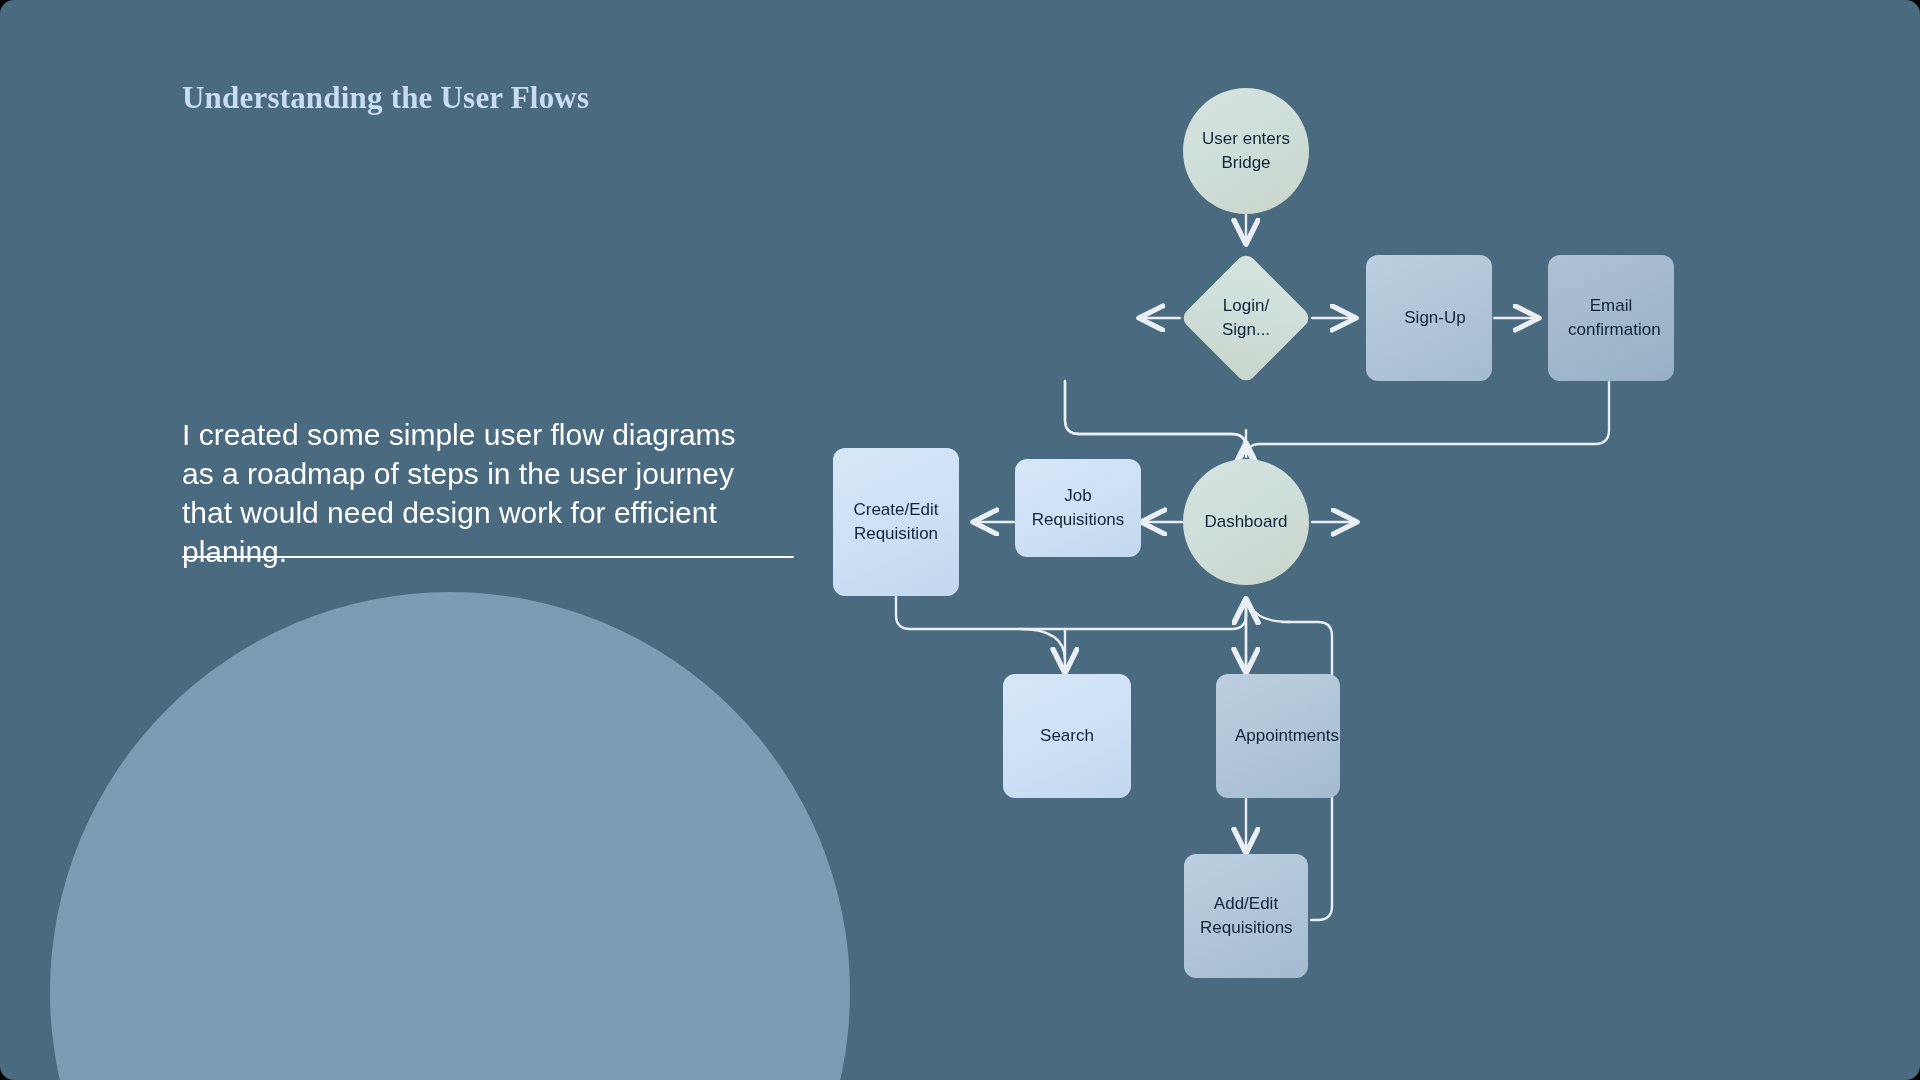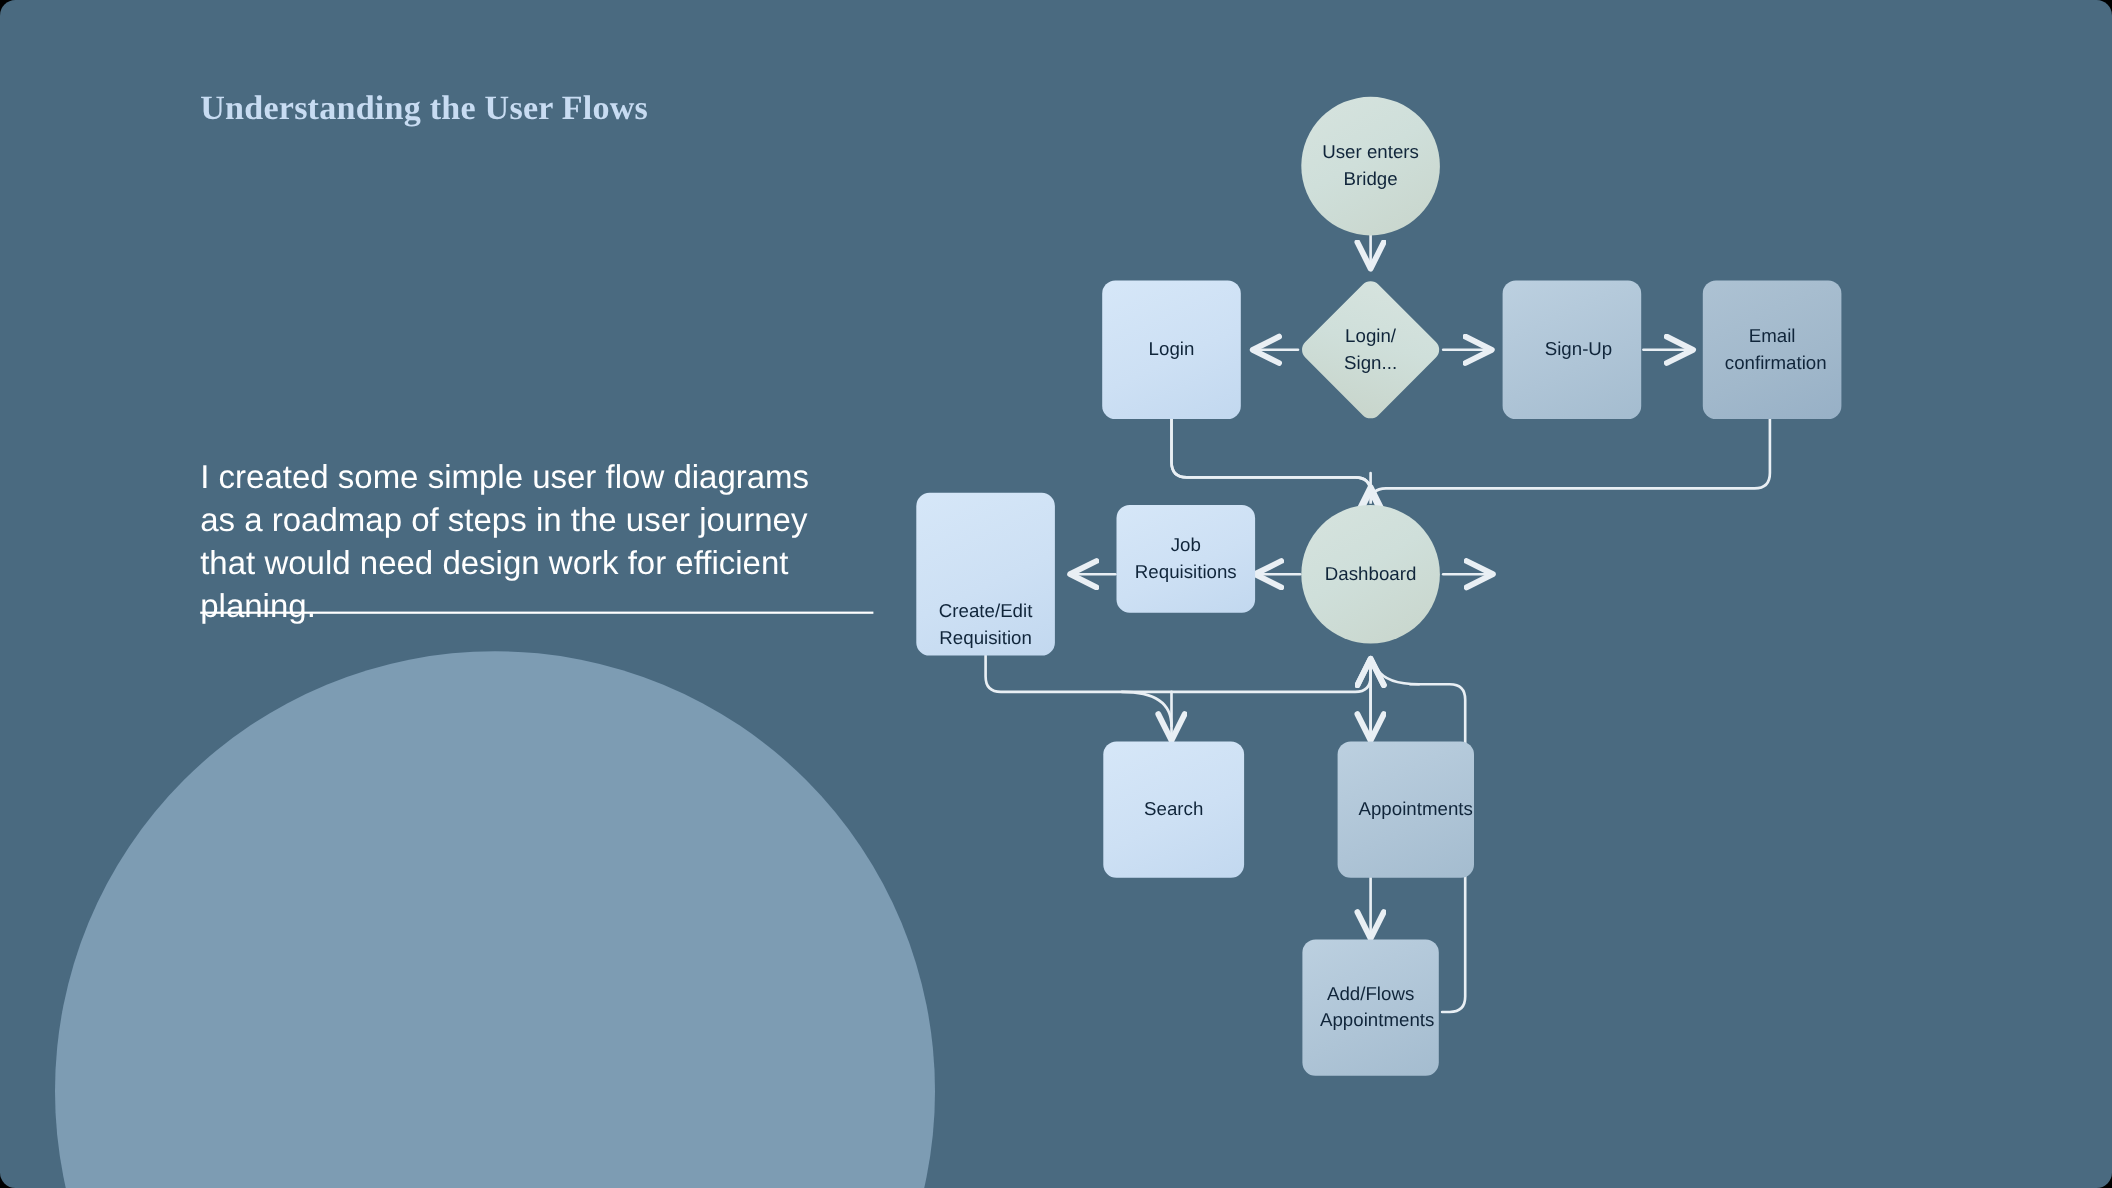--- a/index.html
+++ b/index.html
@@ -123,51 +123,48 @@
     </svg>
 
     <div class="node n-circle fill-sage" style="left:1183px; top:88px; width:126px; height:126px;">
       <span>User enters Bridge</span>
     </div>
 
     <div class="node n-diamond fill-sage" style="left:1199px; top:271px; width:94px; height:94px;">
       <span>Login/ Sign...</span>
     </div>
 
-    <div class="node n-rect fill-light" style="left:1002px; top:255px; width:126px; height:126px;">
-      <span>Login</span>
-    </div>
 
     <div class="node n-rect fill-mid" style="left:1366px; top:255px; width:126px; height:126px;padding-left:16px;">
       <span>Sign-Up</span>
     </div>
 
     <div class="node n-circle fill-sage" style="left:1183px; top:459px; width:126px; height:126px;">
       <span>Dashboard</span>
     </div>
 
     <div class="node n-rect fill-deep" style="left:1548px; top:255px; width:126px; height:126px;">
       <span style="width:86px">Email confirmation</span>
     </div>
 
     <div class="node n-rect fill-light" style="left:1015px; top:459px; width:126px; height:98px;">
       <span style="width:100px">Job Requisitions</span>
     </div>
 
-    <div class="node n-rect fill-light" style="left:833px; top:448px; width:126px; height:148px;align-items:flex-end;">
+    <div class="node n-rect fill-light" style="left:833px; top:448px; width:126px; height:148px;">
       <span style="width:112px">Create/Edit Requisition</span>
     </div>
 
 
     <div class="node n-rect fill-light" style="left:1003px; top:674px; width:128px; height:124px;justify-content:center;">
       <span>Search</span>
     </div>
 
     <div class="node n-rect fill-mid" style="left:1184px; top:674px; width:124px; height:124px;margin-left:32px;">
       <span style="width:86px">Appointments</span>
     </div>
 
     <div class="node n-rect fill-mid" style="left:1184px; top:854px; width:124px; height:124px;">
-      <span style="width:92px">Add/Flows Appointments</span>
+      <span style="width:92px">Add/Edit Requisitions</span>
     </div>
 
   </div>
 </div>
 
 </body></html>

